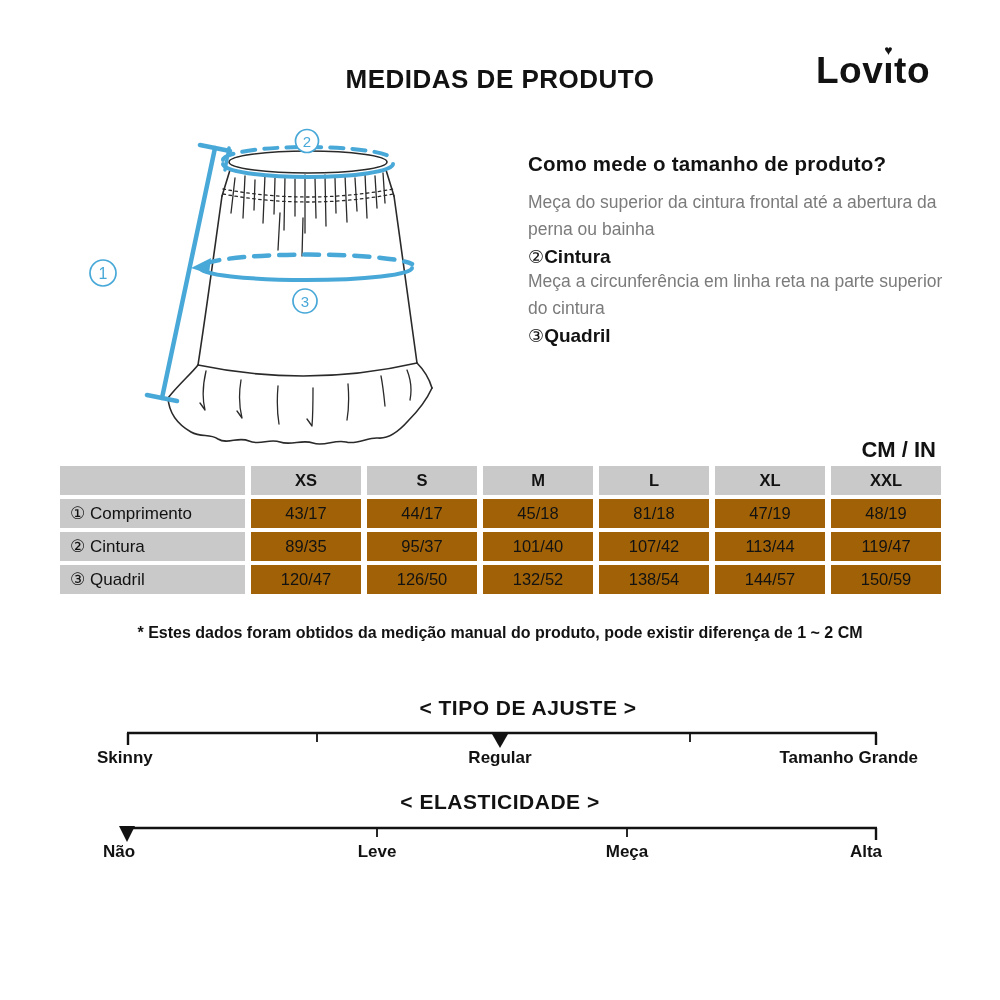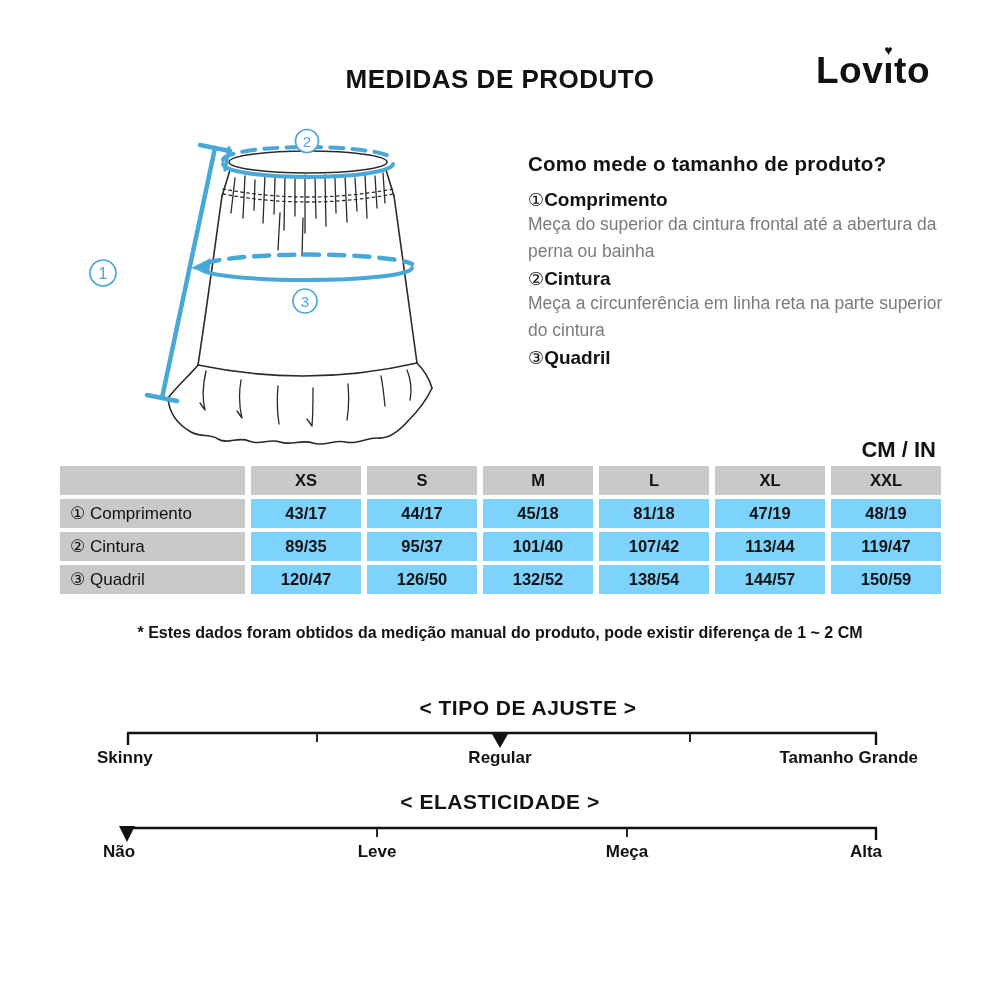--- a/index.html
+++ b/index.html
@@ -83,21 +83,21 @@
     font-size: 16.5px;
   }
   .size-table .th { background: #c9c9c9; font-weight: bold; }
   .size-table .tl {
     background: #c9c9c9;
     justify-content: flex-start;
     padding-left: 10px;
     font-weight: normal;
     font-size: 17px;
   }
-  .size-table .td { background: #7dd3fc; font-weight: bold; }
+  .size-table .td { background: #a16207; font-weight: normal; }
 
   
   .footnote {
     position: absolute;
     top: 624px; left: 0; width: 1000px;
     text-align: center;
     font-size: 16px;
     font-weight: bold;
   }
 
@@ -189,21 +189,20 @@
         <text x="252" y="29" text-anchor="middle" font-size="15" fill="#48a8d8">2</text>
         <circle cx="250" cy="183" r="12" fill="none" stroke="#48a8d8" stroke-width="1.7"></circle>
         <text x="250" y="189" text-anchor="middle" font-size="15" fill="#48a8d8">3</text>
       </g>
     </svg>
   </div>
 
   <div class="guide">
     <h2>Como mede o tamanho de produto?</h2>
 
-    <h3><span class="marker">①</span><span>Comprimento</span></h3>
     <p>Meça do superior da cintura frontal até a abertura da perna ou bainha</p>
 
     <h3><span class="marker">②</span><span>Cintura</span></h3>
     <p>Meça a circunferência em linha reta na parte superior do cintura</p>
 
     <h3><span class="marker">③</span><span>Quadril</span></h3>
   </div>
 
   <div class="units">CM / IN</div>
 

